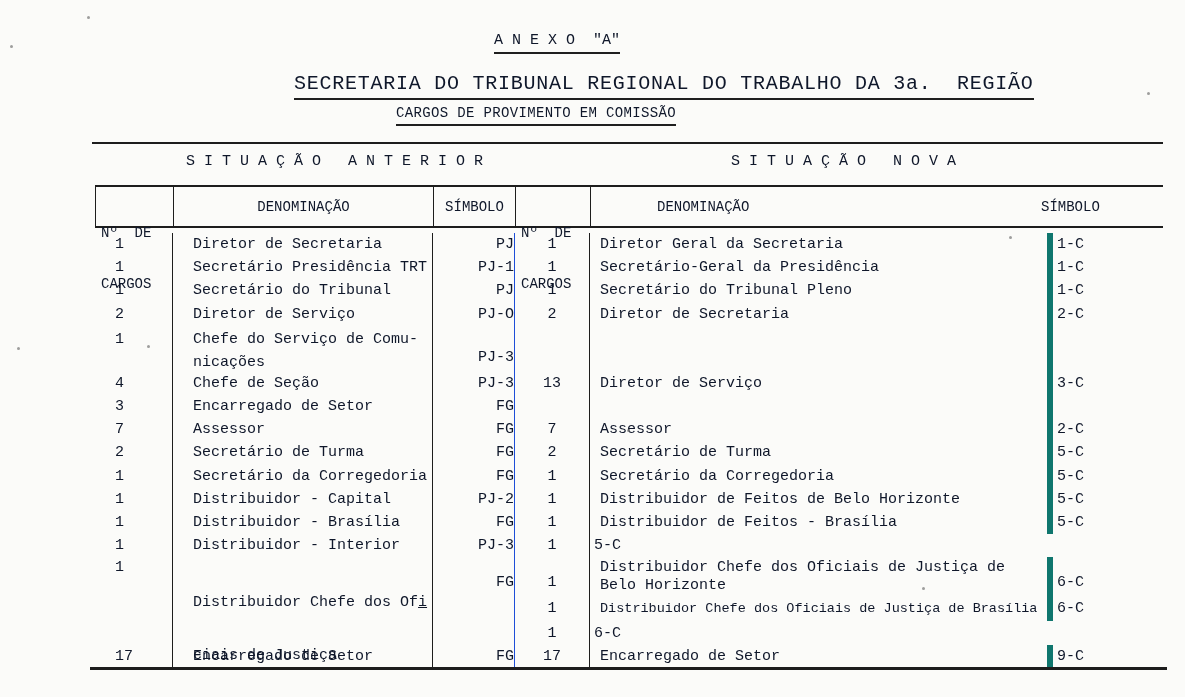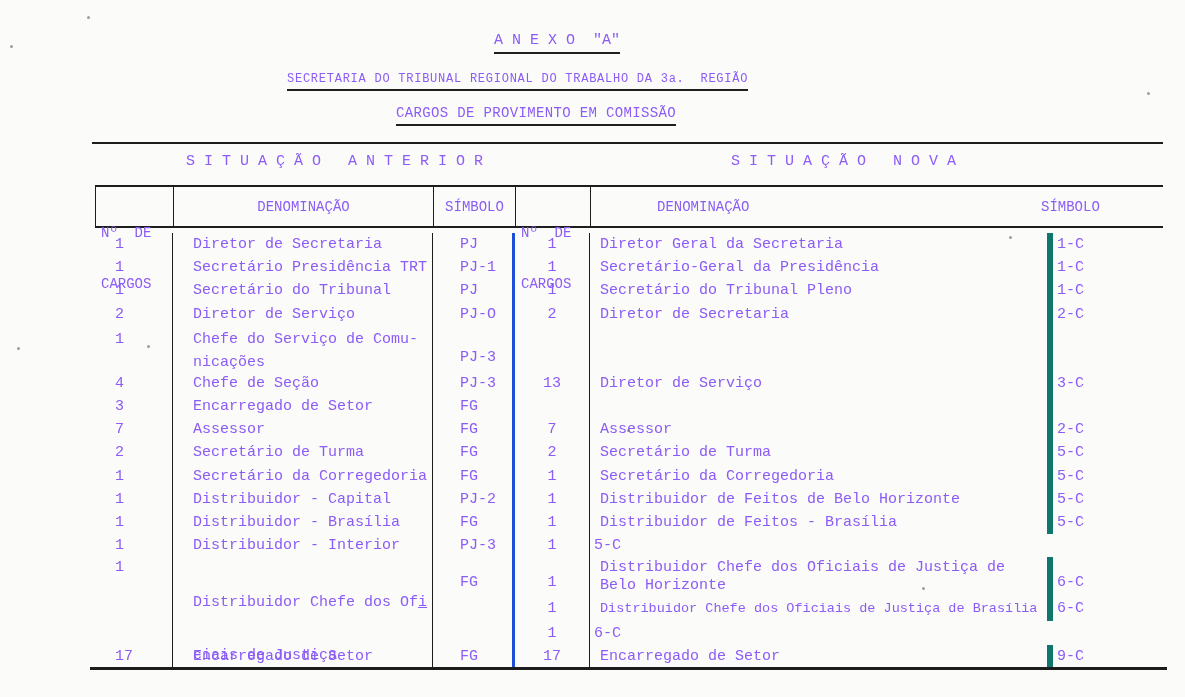--- a/index.html
+++ b/index.html
@@ -1,28 +1,28 @@
 <!DOCTYPE html>
 <html><head>
 <meta charset="utf-8">
 <style>
   html,body{margin:0;padding:0;}
   .page{
     position:relative;
     width:1185px;height:697px;
     background:#fbfbf9;
     font-family:"Liberation Mono","DejaVu Sans Mono",monospace;
-    color:#8b5cf6;
+    color:#0f172a;
     overflow:hidden;
   }
   .t{white-space:pre;}
   
   .heading{position:absolute;white-space:pre;border-bottom:2px solid #1f1f1f;padding-bottom:3px;}
   .title{left:494px;top:32px;font-size:15px;}
-  .sub1{left:287px;top:72px;font-size:12px;letter-spacing:0.75px;}
+  .sub1{left:294px;top:72px;font-size:20px;letter-spacing:0.75px;}
   .sub2{left:396px;top:105px;font-size:14px;letter-spacing:0.35px;}
   
   .rule{position:absolute;background:#1d1d1d;}
   .top-rule{left:92px;top:142px;width:1071px;height:2px;}
   .bottom-rule{left:90px;top:667px;width:1077px;height:3px;}
   
   .sec{position:absolute;top:153px;font-size:15px;white-space:pre;}
   .sec-left{left:186px;}
   .sec-right{left:731px;}
   
@@ -47,21 +47,21 @@
     font-size:15px;
   }
   .tr{display:flex;height:23.2px;flex:none;}
   .tr.h46{height:46px;}
   .tr.h39{height:39px;}
   .tr.h25{height:25px;}
   .tr.h24{height:24px;}
   .td{box-sizing:border-box;display:flex;align-items:center;white-space:pre;overflow:visible;}
   .c1{width:78px;border-right:1px solid #1d1d1d;padding-left:20px;}
   .c2{width:260px;border-right:1px solid #1d1d1d;padding-left:20px;}
-  .c3{width:82px;border-right:3px solid #1d4ed8;padding-left:27px;}
+  .c3{width:82px;border-right:1px solid #1d4ed8;padding-left:27px;justify-content:flex-end;}
   .c4{width:75px;border-right:1px solid #1d1d1d;justify-content:center;}
   .c5{width:463px;border-right:6px solid #0f766e;padding-left:10px;}
   .c6{flex:1;padding-left:4px;}
   
   .tall .td{align-items:flex-start;padding-top:2px;line-height:23px;}
   .tall.h39 .td{line-height:17.5px;padding-top:2px;}
   .tall .td.bottom{align-items:flex-end;padding-bottom:3px;padding-top:0;}
   .tall.h39 .td.bottom{padding-bottom:5px;}
   .blk{display:block;}
   .u{text-decoration:underline;}

